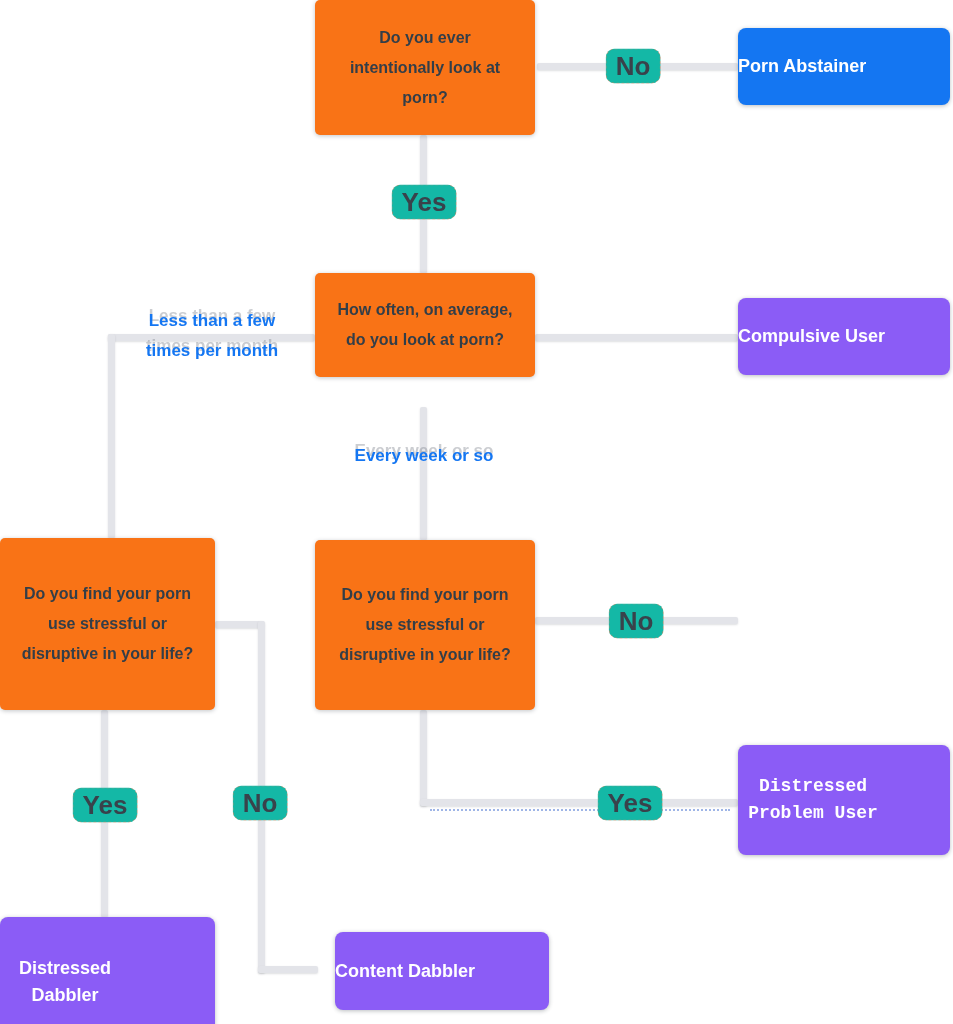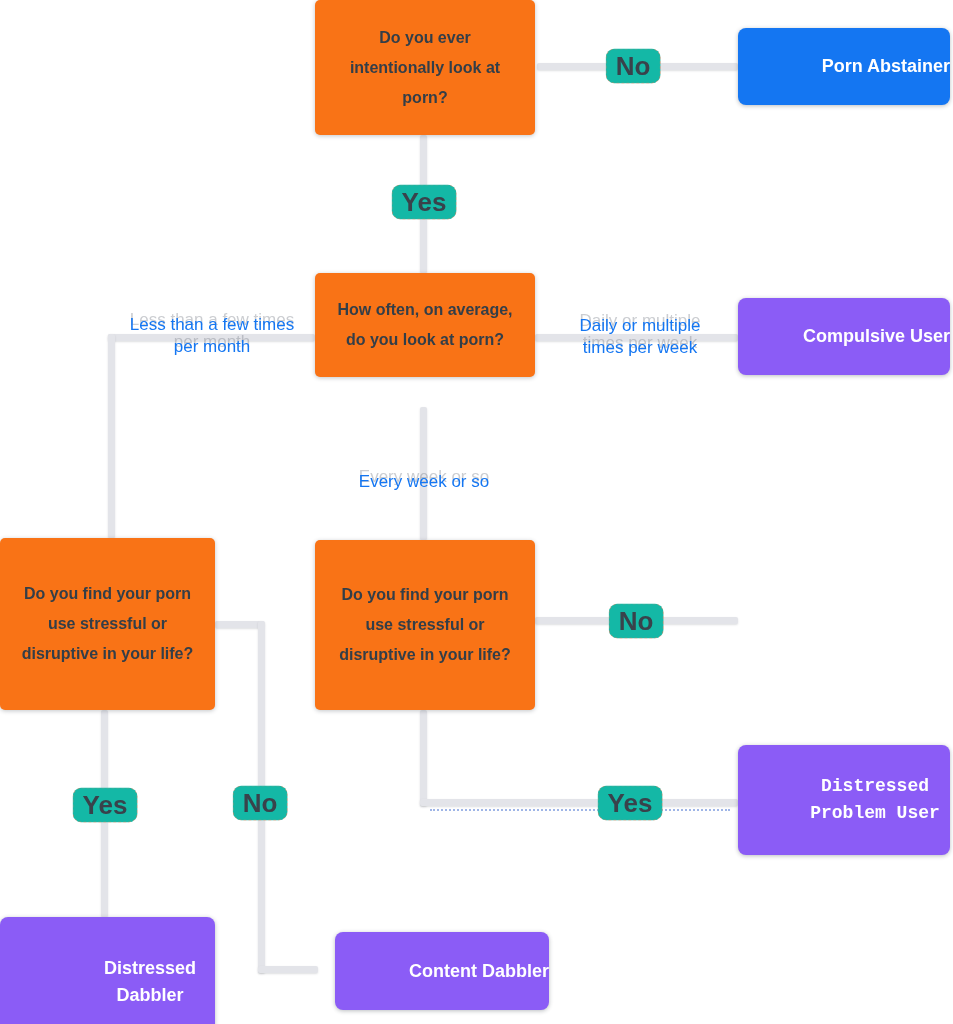--- a/index.html
+++ b/index.html
@@ -18,38 +18,38 @@
   
   .qbox {
     position:absolute; background:#f97316; color:#333e48;
     display:flex; align-items:center; justify-content:center; text-align:center;
     font-weight:700; font-size:16px; line-height:30px;
     border-radius:5px; box-shadow:0 1px 4px rgba(40,50,60,0.28); z-index:2;
   }
   
   .rbox {
     position:absolute; color:#ffffff;
-    display:flex; align-items:center; justify-content:flex-end; text-align:center;
+    display:flex; align-items:center; justify-content:flex-start; text-align:center;
     font-weight:700; font-size:18px; line-height:27px;
     border-radius:8px; box-shadow:0 1px 4px rgba(40,50,60,0.32); z-index:2;
   }
   .rbox.orange { background:#8b5cf6; }
   .rbox.blue   { background:#1476f2; }
   
   .lab {
     position:absolute; transform:translate(-50%,-50%);
     text-align:center; z-index:3; white-space:normal;
   }
   .yesno {
     font-size:26px; font-weight:700; color:#39424b; background:#14b8a6;
     padding:1px 9px; border:1px dashed rgba(240,130,90,0.55); border-radius:9px;
     white-space:nowrap;
   }
   .blue-label {
-    font-size:17px; font-weight:400; color:#1476f2; line-height:22px;
+    font-size:17px; font-weight:700; color:#1476f2; line-height:30px;
     text-shadow:0 -5px 0 rgba(125,131,140,0.40);
   }
   .nowrap { white-space:nowrap; }
 </style>
 </head>
 <body>
 
 <div class="canvas">
 
   <div class="conn" style="left:537px; top:63px; width:201px; height:7px;"></div>
@@ -103,23 +103,22 @@
   <div class="rbox orange" style="left:335px; top:932px; width:214px; height:78px;">
     <span class="nowrap">Content Dabbler</span>
   </div>
 
   <div class="lab yesno" style="left:633px; top:66px;">No</div>
 
   <div class="lab yesno" style="left:424px; top:202px;">Yes</div>
 
   <div class="lab blue-label" style="left:212px; top:336px; width:170px;">Less than a few times per month</div>
 
-  <div class="lab blue-label" style="left:640px; top:337px; width:160px;">Daily or multiple times per week</div>
 
-  <div class="lab blue-label nowrap" style="left:424px; top:482px;">Every week or so</div>
+  <div class="lab blue-label nowrap" style="left:424px; top:456px;">Every week or so</div>
 
   <div class="lab yesno" style="left:636px; top:621px;">No</div>
 
   <div class="lab yesno" style="left:630px; top:803px;">Yes</div>
 
   <div class="lab yesno" style="left:105px; top:805px;">Yes</div>
 
   <div class="lab yesno" style="left:260px; top:803px;">No</div>
 
 </div>

